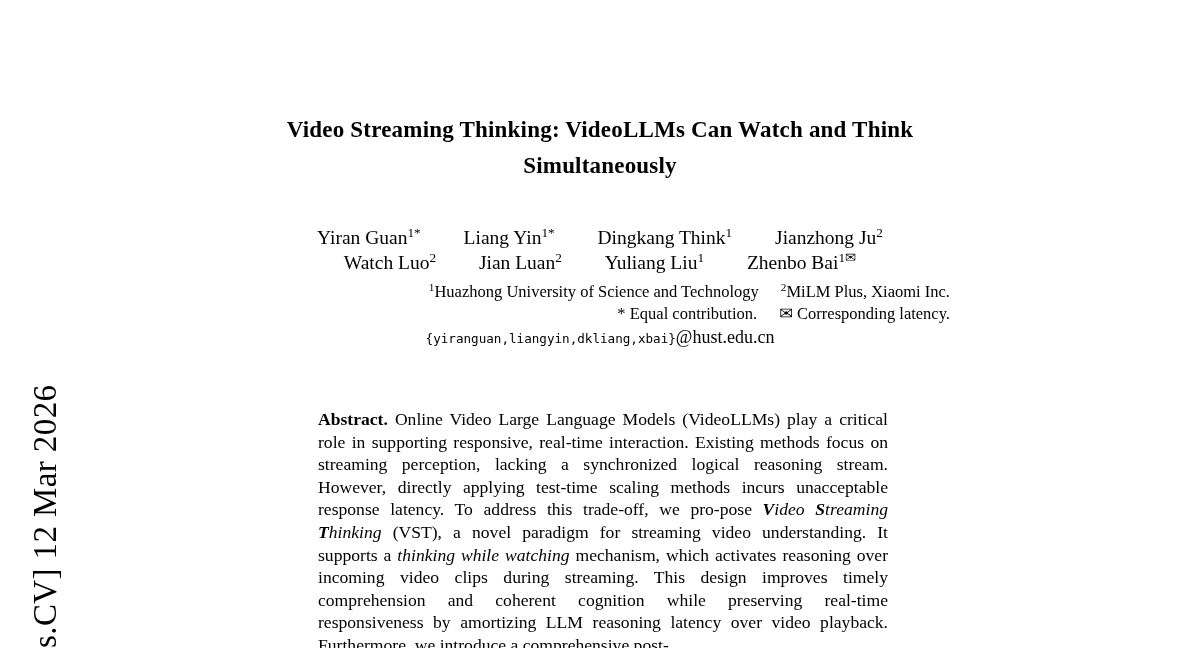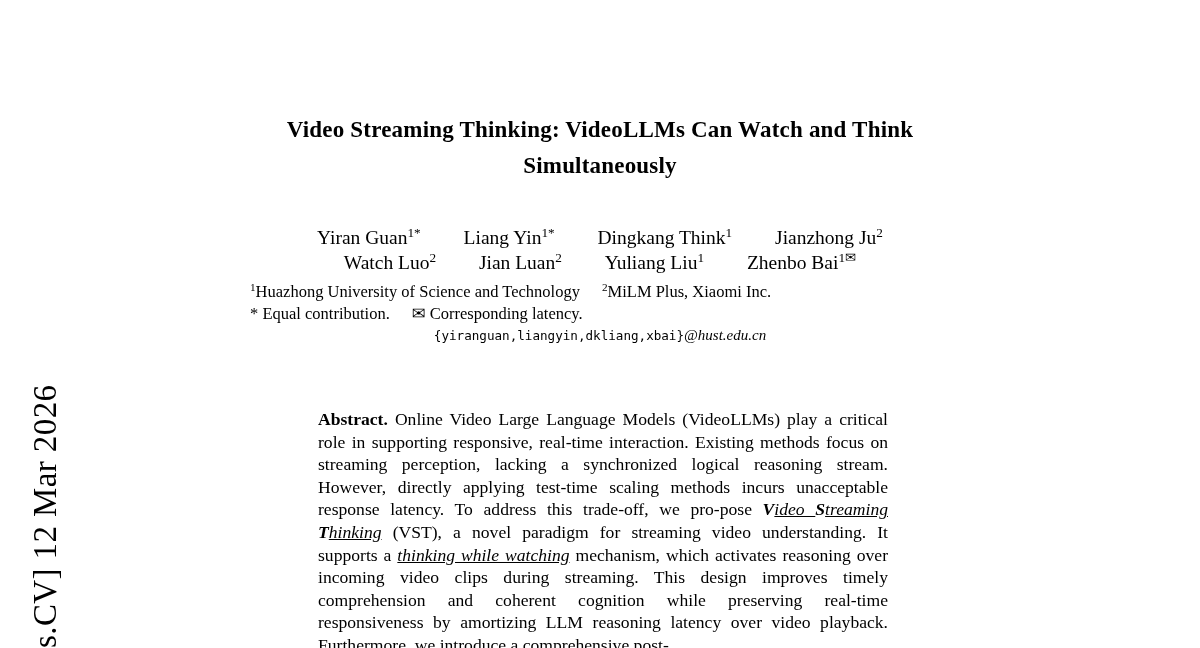--- a/index.html
+++ b/index.html
@@ -78,53 +78,52 @@
     font-size: 0.68em;
     vertical-align: super;
     line-height: 0;
   }
 
   .affil {
     position: absolute;
     left: 250px;
     top: 281px;
     width: 700px;
-    text-align: left;
+    text-align: right;
     font-size: 16.5px;
     line-height: 22px;
   }
   .affil .gap { display: inline-block; width: 22px; }
 
   .email {
     position: absolute;
     left: 250px;
     top: 327px;
     width: 700px;
     text-align: center;
     font-family: "DejaVu Sans Mono", monospace;
     font-size: 12.6px;
   }
   .email .plain {
     font-family: "Liberation Serif", serif;
-    font-size: 15px;
-    font-style: italic;
+    font-size: 18px;
   }
 
   .abstract {
     position: absolute;
     left: 318px;
     top: 408px;
     width: 570px;
     font-size: 17.6px;
     line-height: 22.6px;
     text-align: justify;
     text-justify: inter-word;
   }
   .abstract b { font-weight: bold; }
-  .abstract i { font-style: italic; text-decoration: underline; }
+  .abstract i { font-style: italic; }
   .abstract .bi { font-weight: bold; font-style: italic; }
 </style>
 </head>
 <body>
 
 <div class="page">
 
   <div class="arxiv-stamp">
     <span class="inner">s.CV]  12 Mar 2026</span>
   </div>

